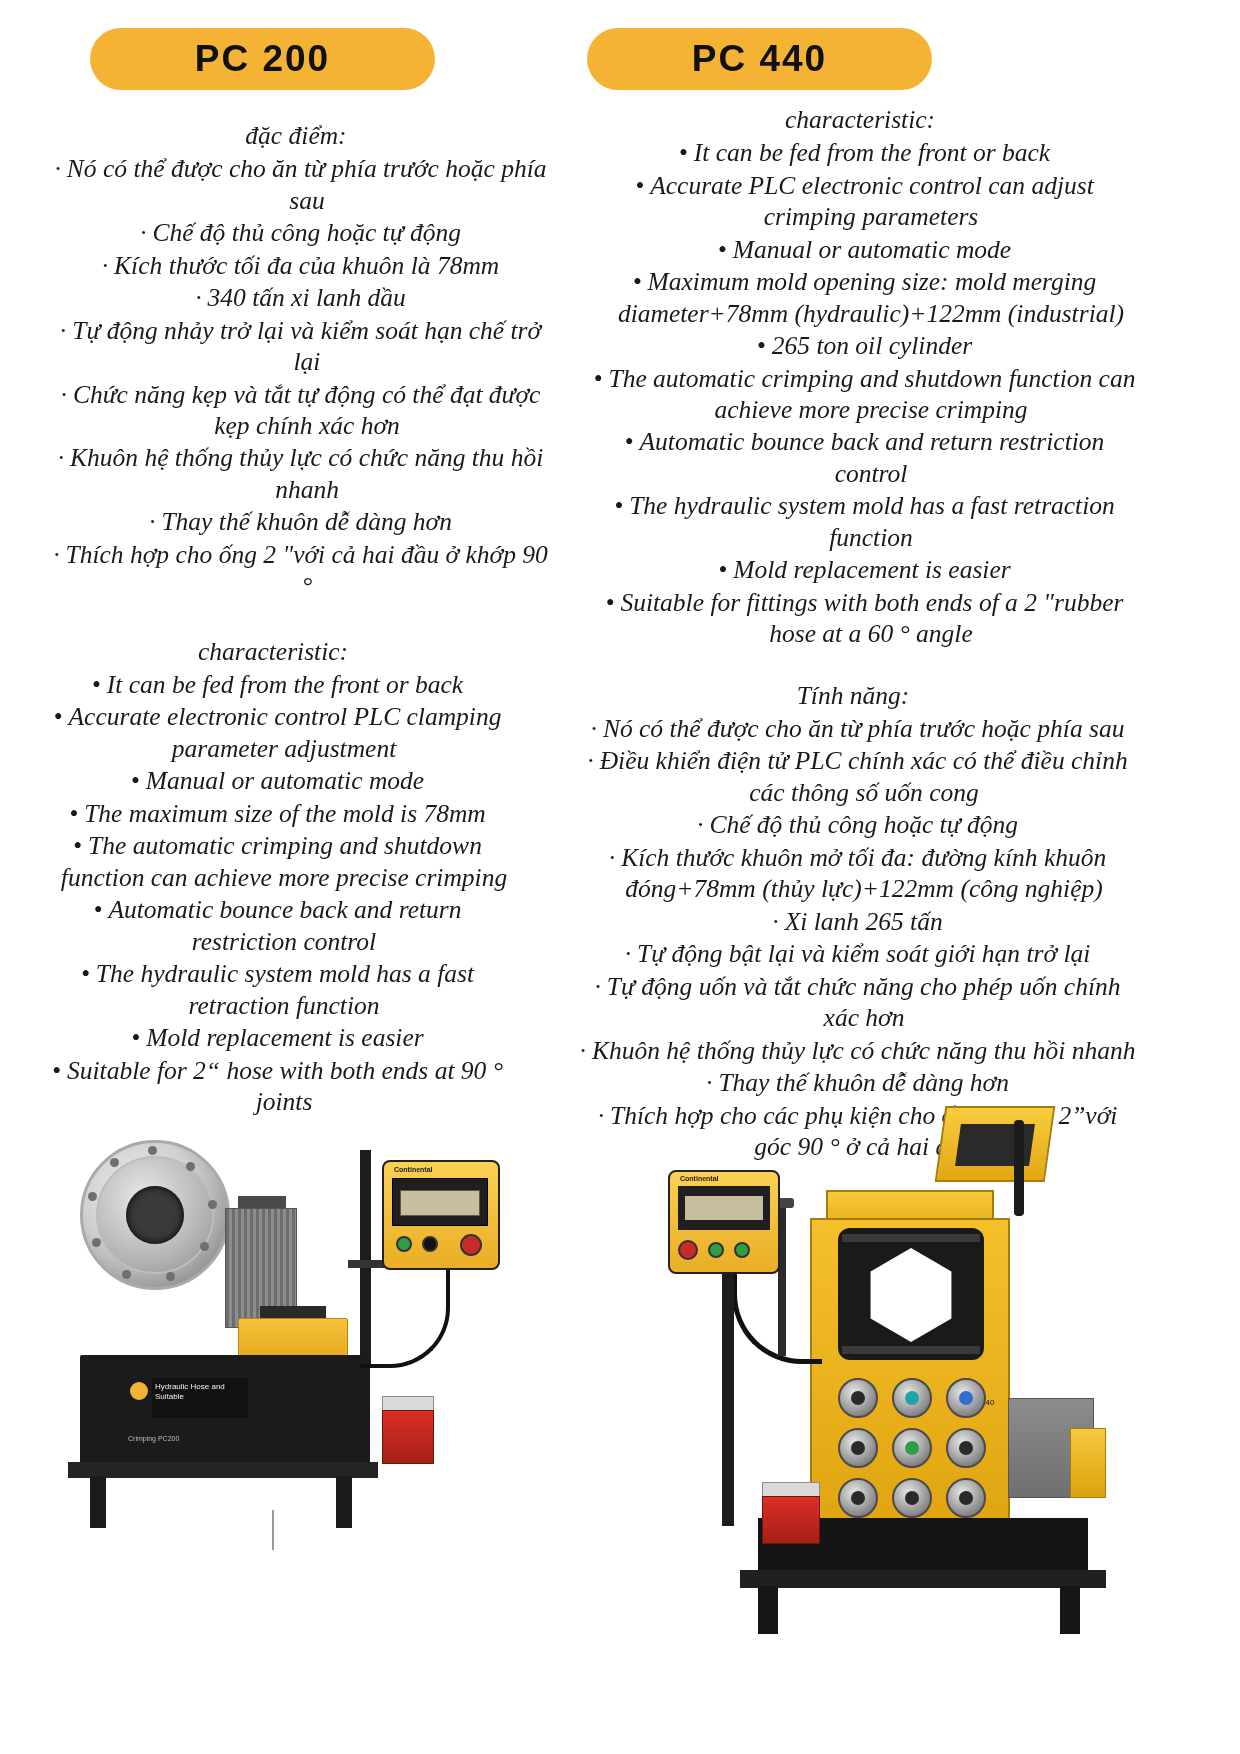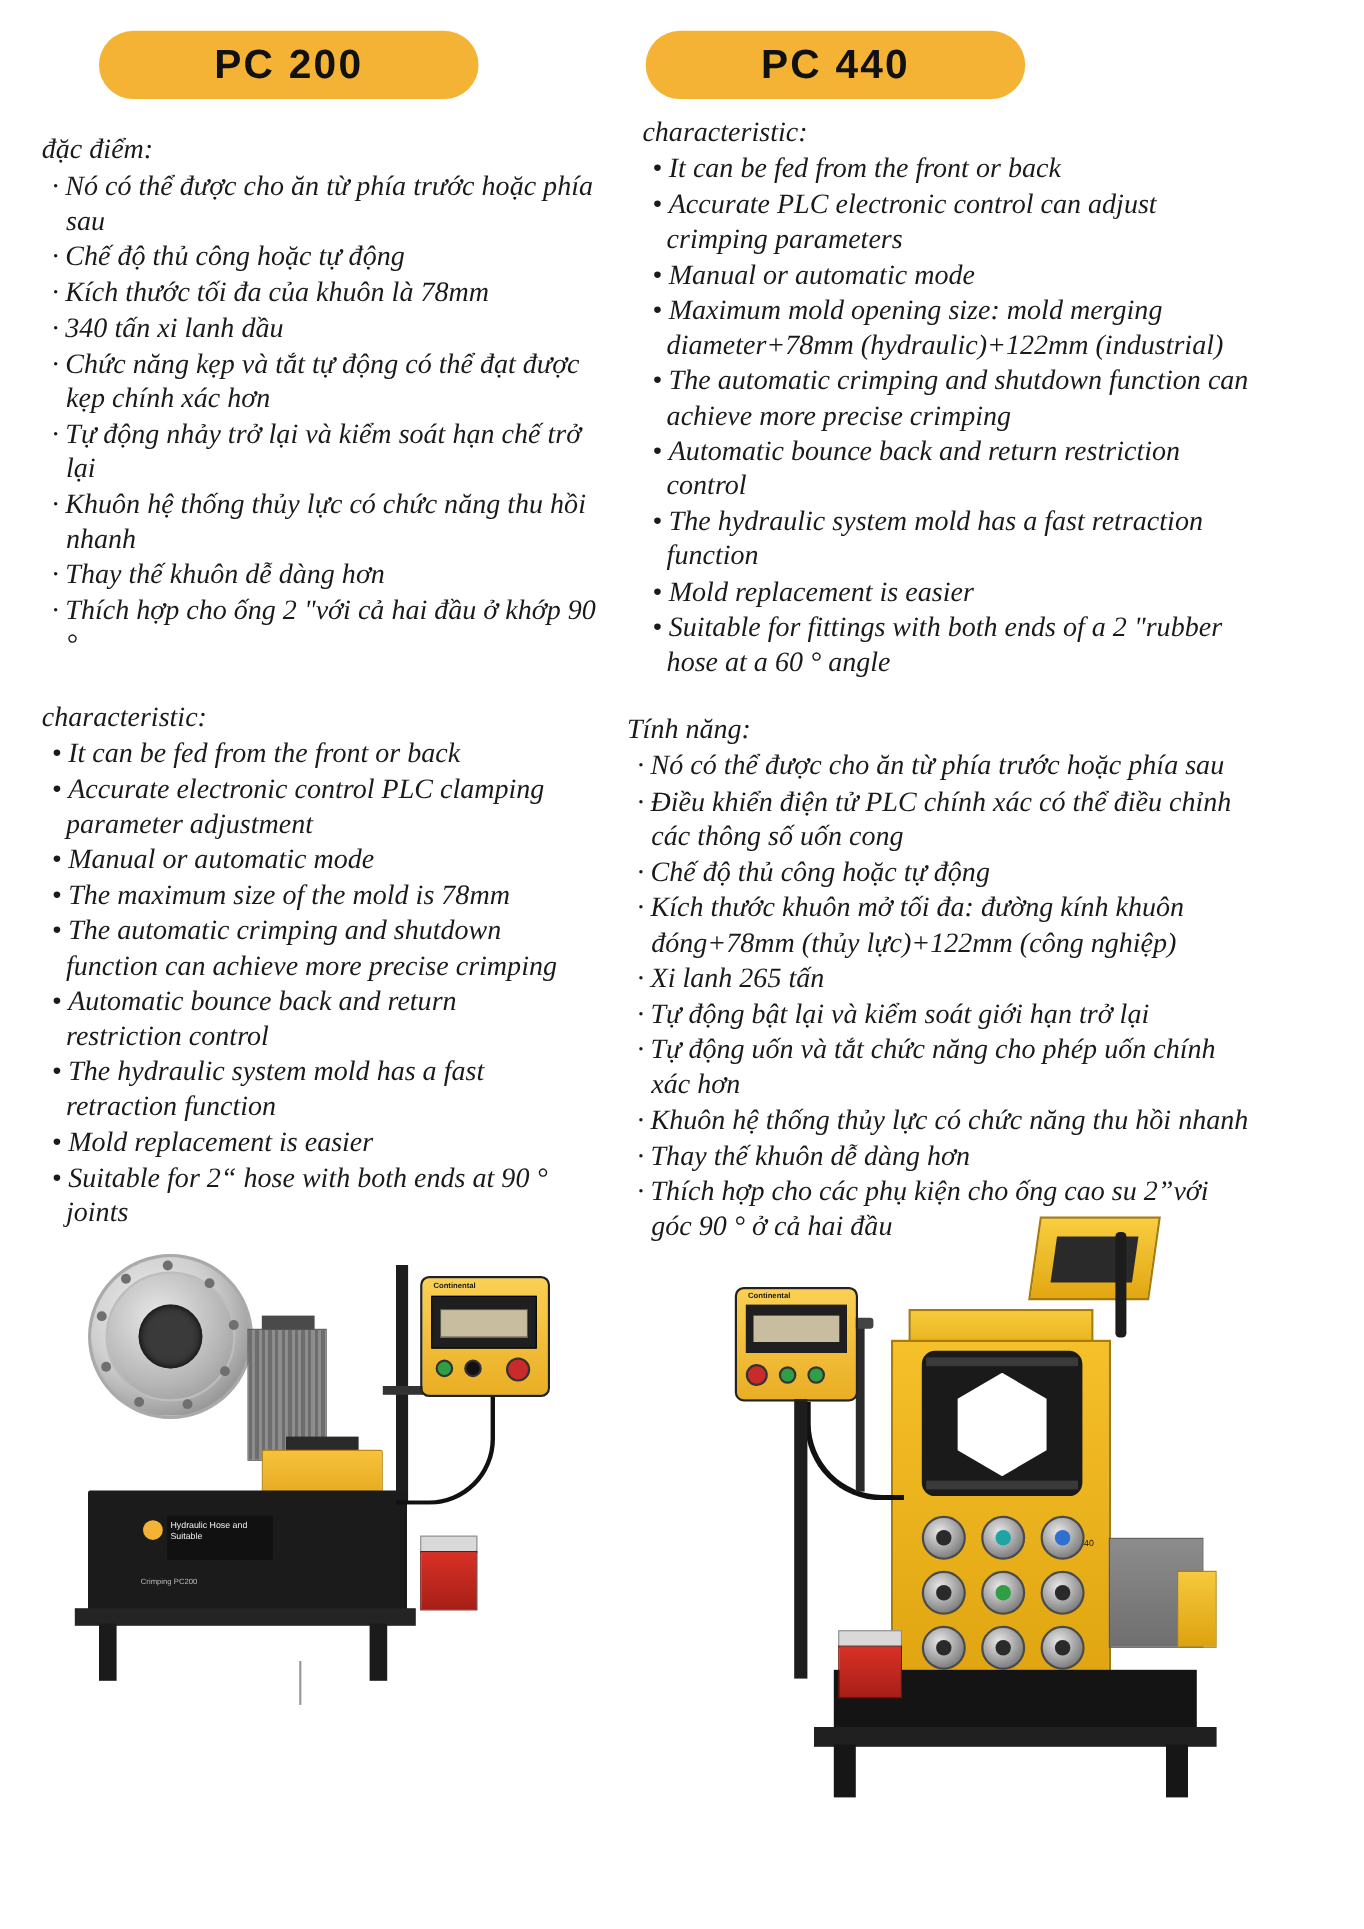--- a/index.html
+++ b/index.html
@@ -18,20 +18,21 @@
     width: 1240px;
     height: 1754px;
     position: relative;
     display: flex;
     flex-direction: row;
   }
 
   .column {
     position: relative;
     height: 100%;
+    text-align: center;
   }
   .col-left { width: 566px; padding: 0 0 0 0; }
   .col-right { width: 674px; }
 
   
   .pill {
     background: #f5b335;
     border-radius: 40px;
     height: 62px;
     display: flex;
@@ -278,22 +279,22 @@
 
     <div class="pill pill-left">PC  200</div>
 
     <div class="block left-text-1">
       <div class="heading">đặc điểm:</div>
       <ul>
         <li><span class="mk">·</span><span>Nó có thể được cho ăn từ phía trước hoặc phía sau</span></li>
         <li><span class="mk">·</span><span>Chế độ thủ công hoặc tự động</span></li>
         <li><span class="mk">·</span><span>Kích thước tối đa của khuôn là 78mm</span></li>
         <li><span class="mk">·</span><span>340 tấn xi lanh dầu</span></li>
+        <li><span class="mk">·</span><span>Tự động nhảy trở lại và kiểm soát hạn chế trở lại</span></li>
         <li><span class="mk">·</span><span>Chức năng kẹp và tắt tự động có thể đạt được kẹp chính xác hơn</span></li>
-        <li><span class="mk">·</span><span>Tự động nhảy trở lại và kiểm soát hạn chế trở lại</span></li>
         <li><span class="mk">·</span><span>Khuôn hệ thống thủy lực có chức năng thu hồi nhanh</span></li>
         <li><span class="mk">·</span><span>Thay thế khuôn dễ dàng hơn</span></li>
         <li><span class="mk">·</span><span>Thích hợp cho ống 2 "với cả hai đầu ở khớp 90 °</span></li>
       </ul>
     </div>
 
     <div class="block left-text-2">
       <div class="heading">characteristic:</div>
       <ul>
         <li><span class="mk">•</span><span>It can be fed from the front or back</span></li>
@@ -314,20 +315,21 @@
 
     <div class="pill pill-right">PC  440</div>
 
     <div class="block" style="margin:14px 0 0 18px; width:552px;">
       <div class="heading">characteristic:</div>
       <ul>
         <li><span class="mk">•</span><span>It can be fed from the front or back</span></li>
         <li><span class="mk">•</span><span>Accurate PLC electronic control can adjust crimping parameters</span></li>
         <li><span class="mk">•</span><span>Manual or automatic mode</span></li>
         <li><span class="mk">•</span><span>Maximum mold opening size: mold merging diameter+78mm (hydraulic)+122mm (industrial)</span></li>
+        <li><span class="mk">•</span><span>265 ton oil cylinder</span></li>
         <li><span class="mk">•</span><span>The automatic crimping and shutdown function can achieve more precise crimping</span></li>
         <li><span class="mk">•</span><span>Automatic bounce back and return restriction control</span></li>
         <li><span class="mk">•</span><span>The hydraulic system mold has a fast retraction function</span></li>
         <li><span class="mk">•</span><span>Mold replacement is easier</span></li>
         <li><span class="mk">•</span><span>Suitable for fittings with both ends of a 2 "rubber hose at a 60 ° angle</span></li>
       </ul>
     </div>
 
     <div class="block" style="margin:30px 0 0 4px; width:566px;">
       <div class="heading">Tính năng:</div>

